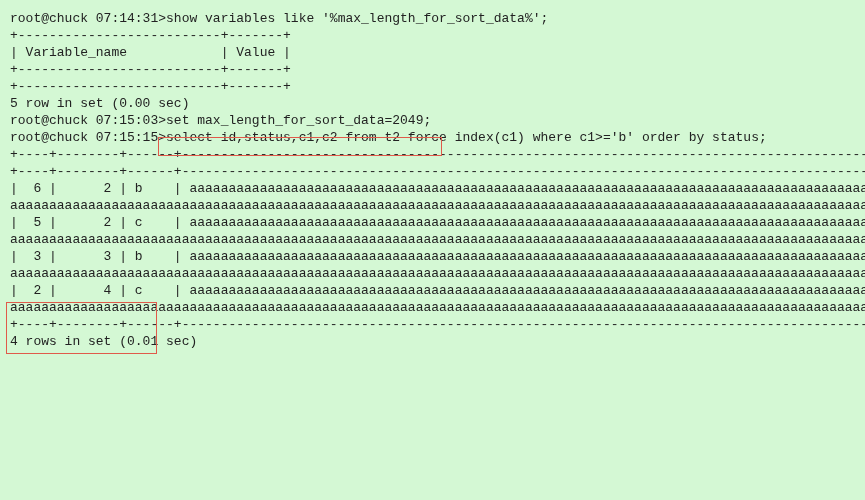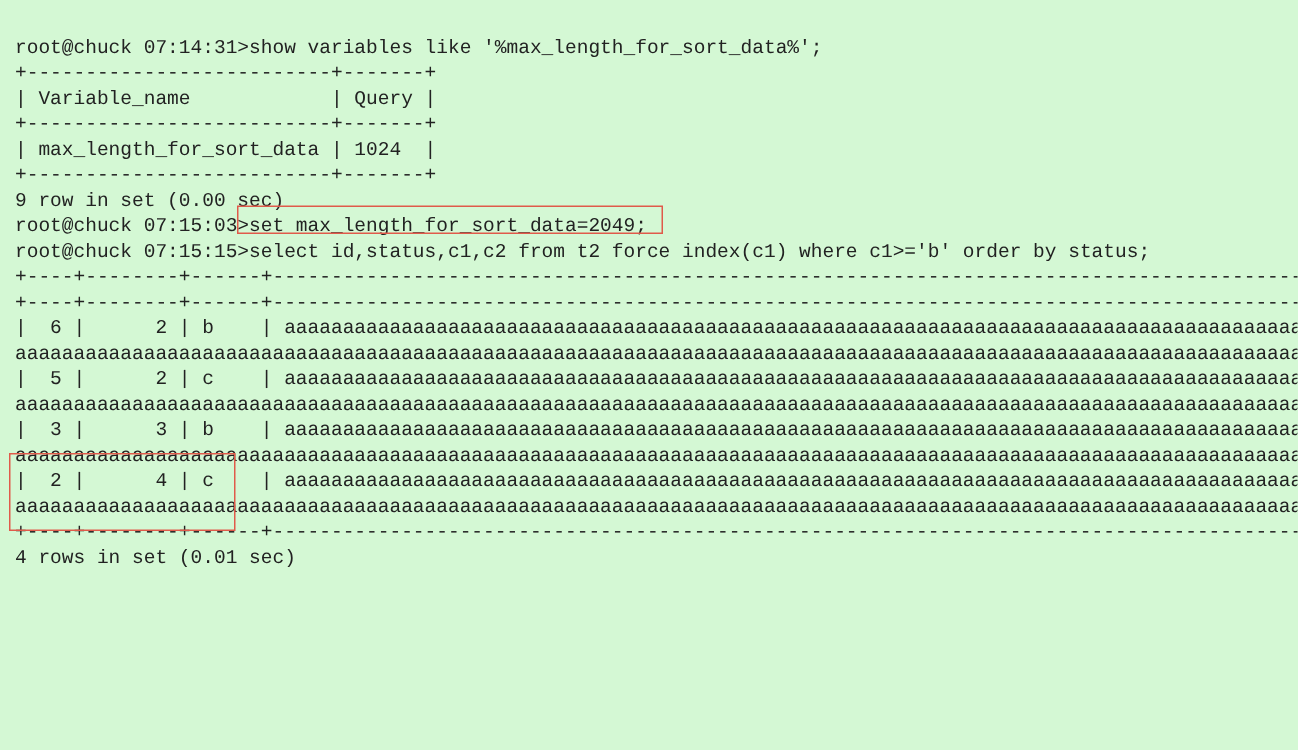--- a/index.html
+++ b/index.html
@@ -8,21 +8,21 @@
     width: 865px;
     height: 500px;
     background: #d4f8d4;
     font-family: "Menlo", "Consolas", "Courier New", monospace;
     font-size: 13px;
     line-height: 17px;
     color: #222;
     overflow: hidden;
   }
   .terminal {
-    padding: 23px 10px;
+    padding: 10px 10px;
     white-space: nowrap;
     position: relative;
   }
   .line {
     white-space: pre;
     position: relative;
   }
   .highlight-box {
     position: absolute;
     border: 1px solid #e05a4a;
@@ -44,25 +44,24 @@
     height: 52px;
   }
 </style>
 </head>
 <body>
 
 <div class="terminal">
 
   <div class="line"><span>root@chuck 07:14:31&gt;</span><span>show variables like '%max_length_for_sort_data%';</span></div>
   <div class="line">+--------------------------+-------+</div>
-  <div class="line">| Variable_name            | Query |</div>
+  <div class="line">| Variable_name            | Value |</div>
   <div class="line">+--------------------------+-------+</div>
-  <div class="line">| max_length_for_sort_data | 1024  |</div>
   <div class="line">+--------------------------+-------+</div>
-  <div class="line">9 row in set (0.00 sec)</div>
+  <div class="line">5 row in set (0.00 sec)</div>
   <div class="line"></div>
 
   <div class="line"><span>root@chuck 07:15:03&gt;</span><span>set max_length_for_sort_data=2049</span><span>;</span></div>
   <div class="line"></div>
 
   <div class="line"><span>root@chuck 07:15:15&gt;</span><span>select id,status,c1,c2 from t2 force index(c1) where c1&gt;='b' order by status;</span></div>
   <div class="line">+----+--------+------+-----------------------------------------------------------------------------------------------------</div>
   <div class="line"></div>
   <div class="line"></div>
   <div class="line">+----+--------+------+-----------------------------------------------------------------------------------------------------</div>

